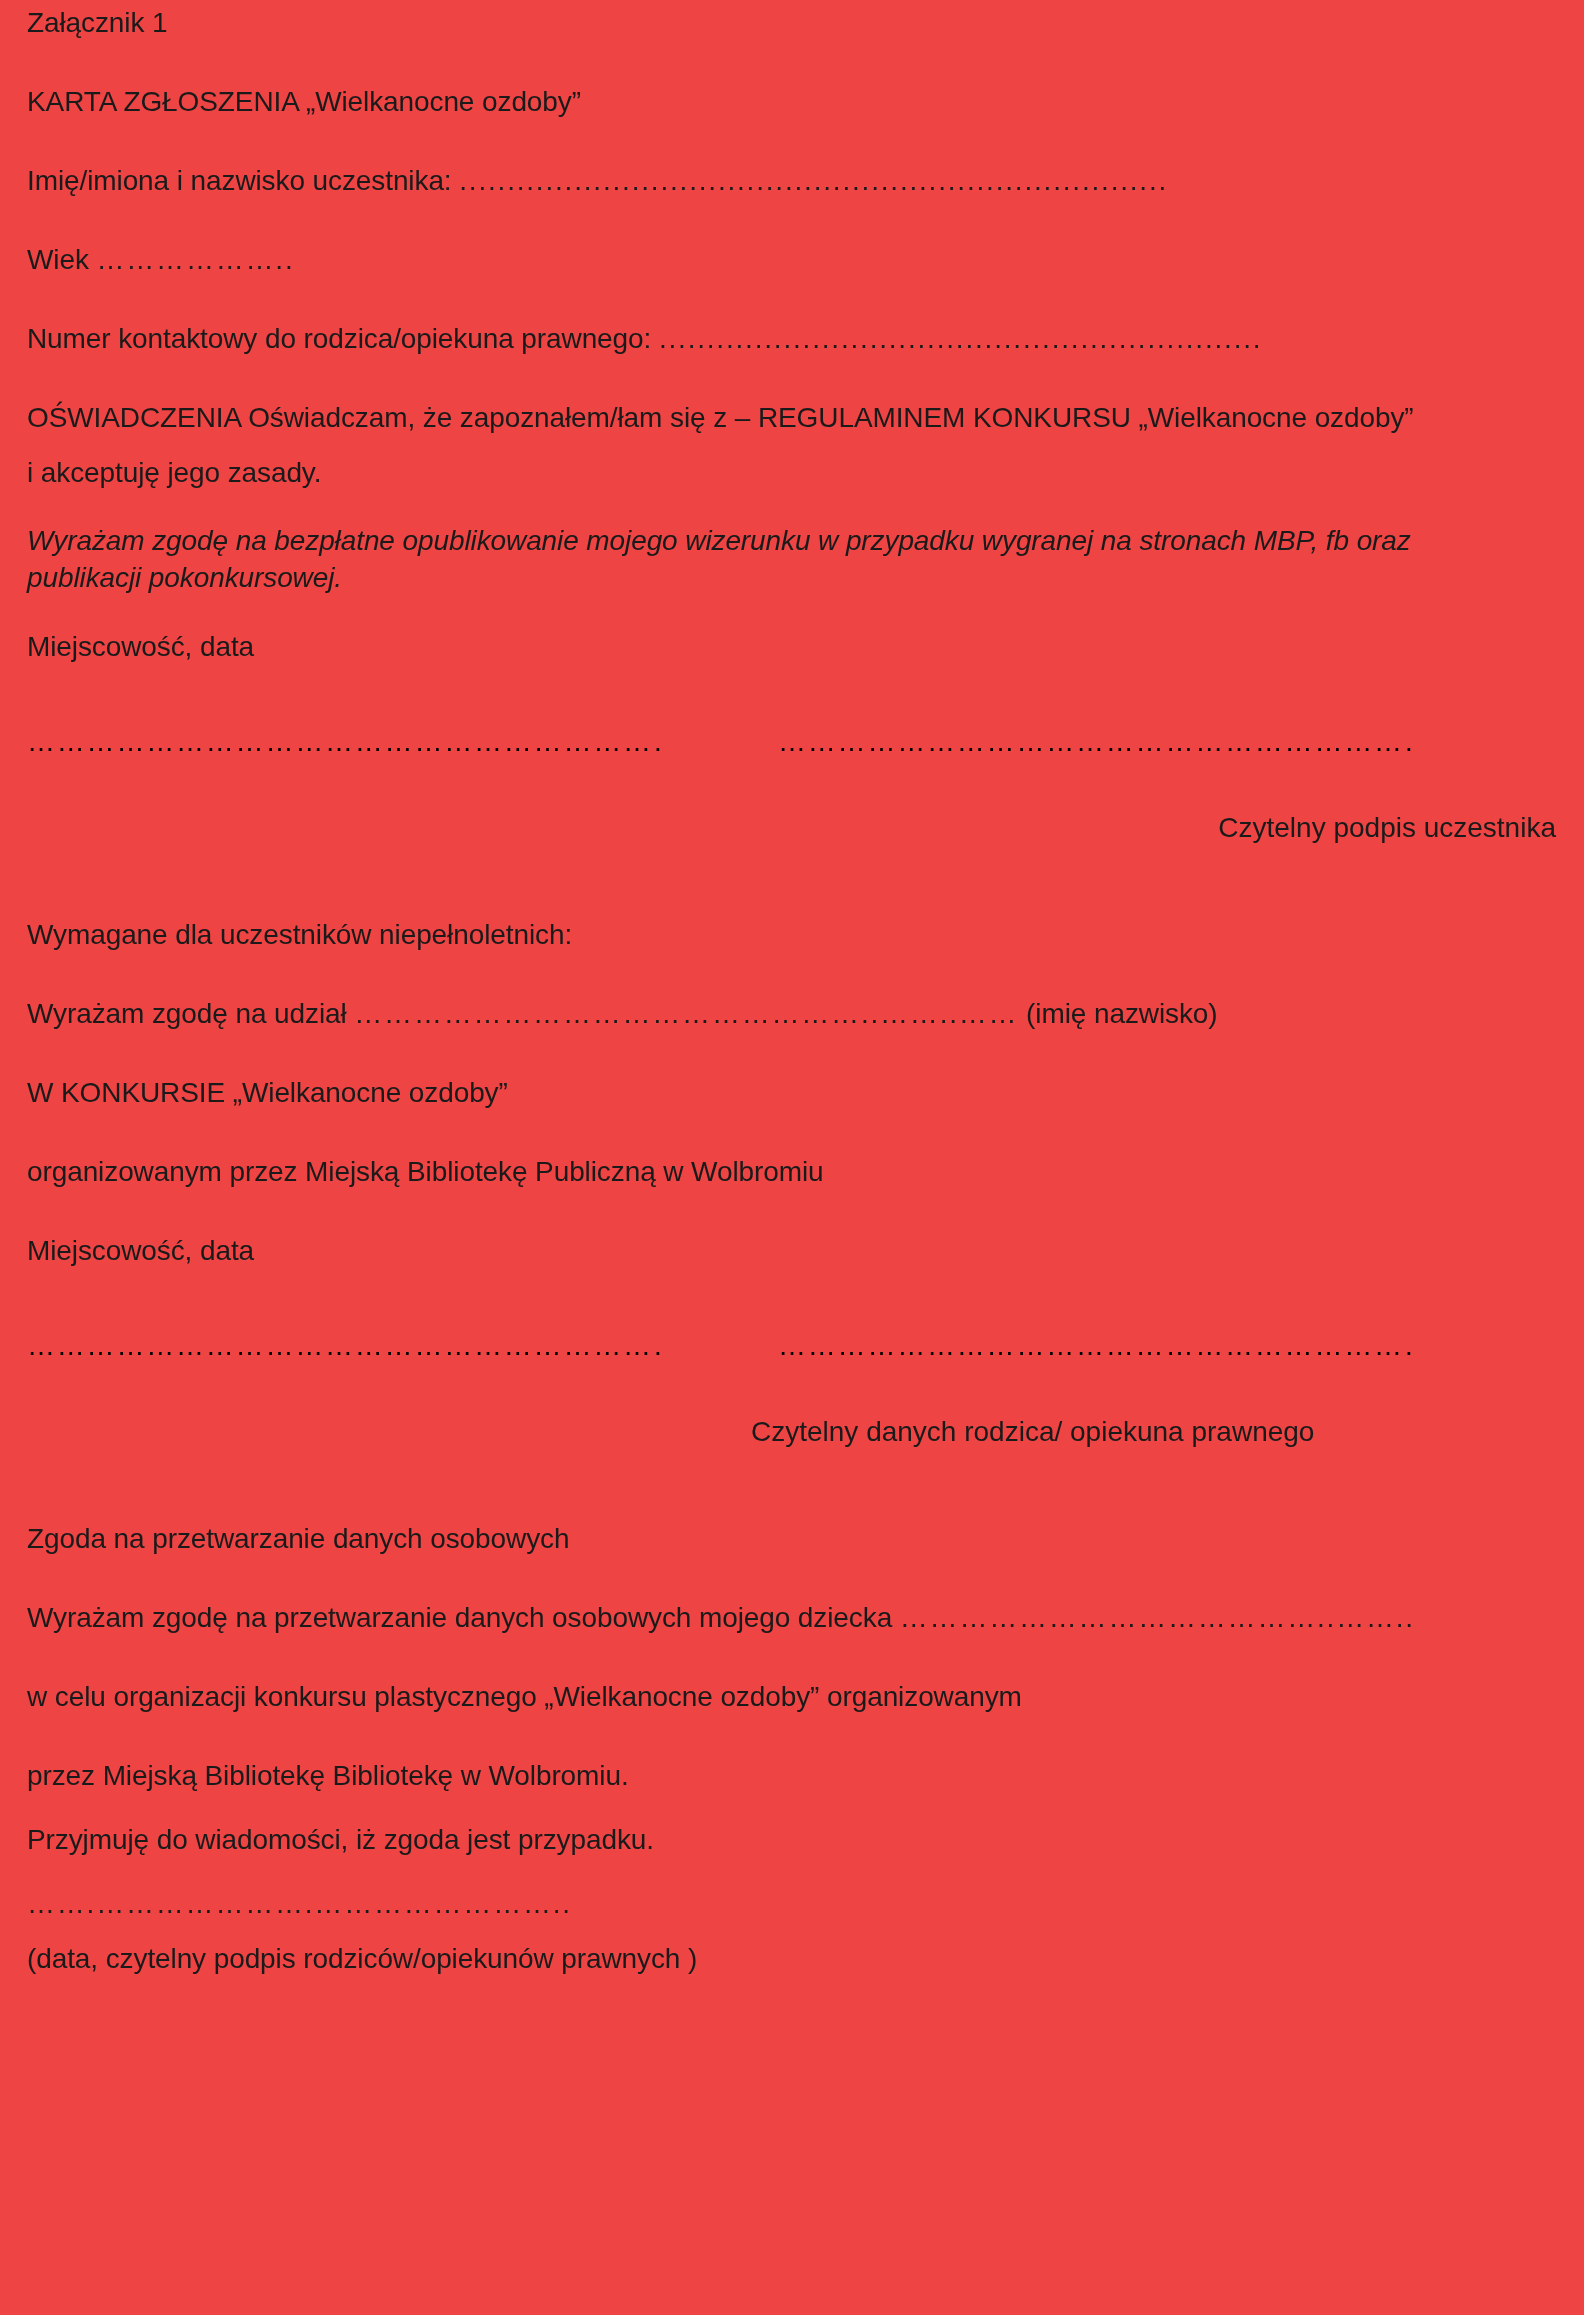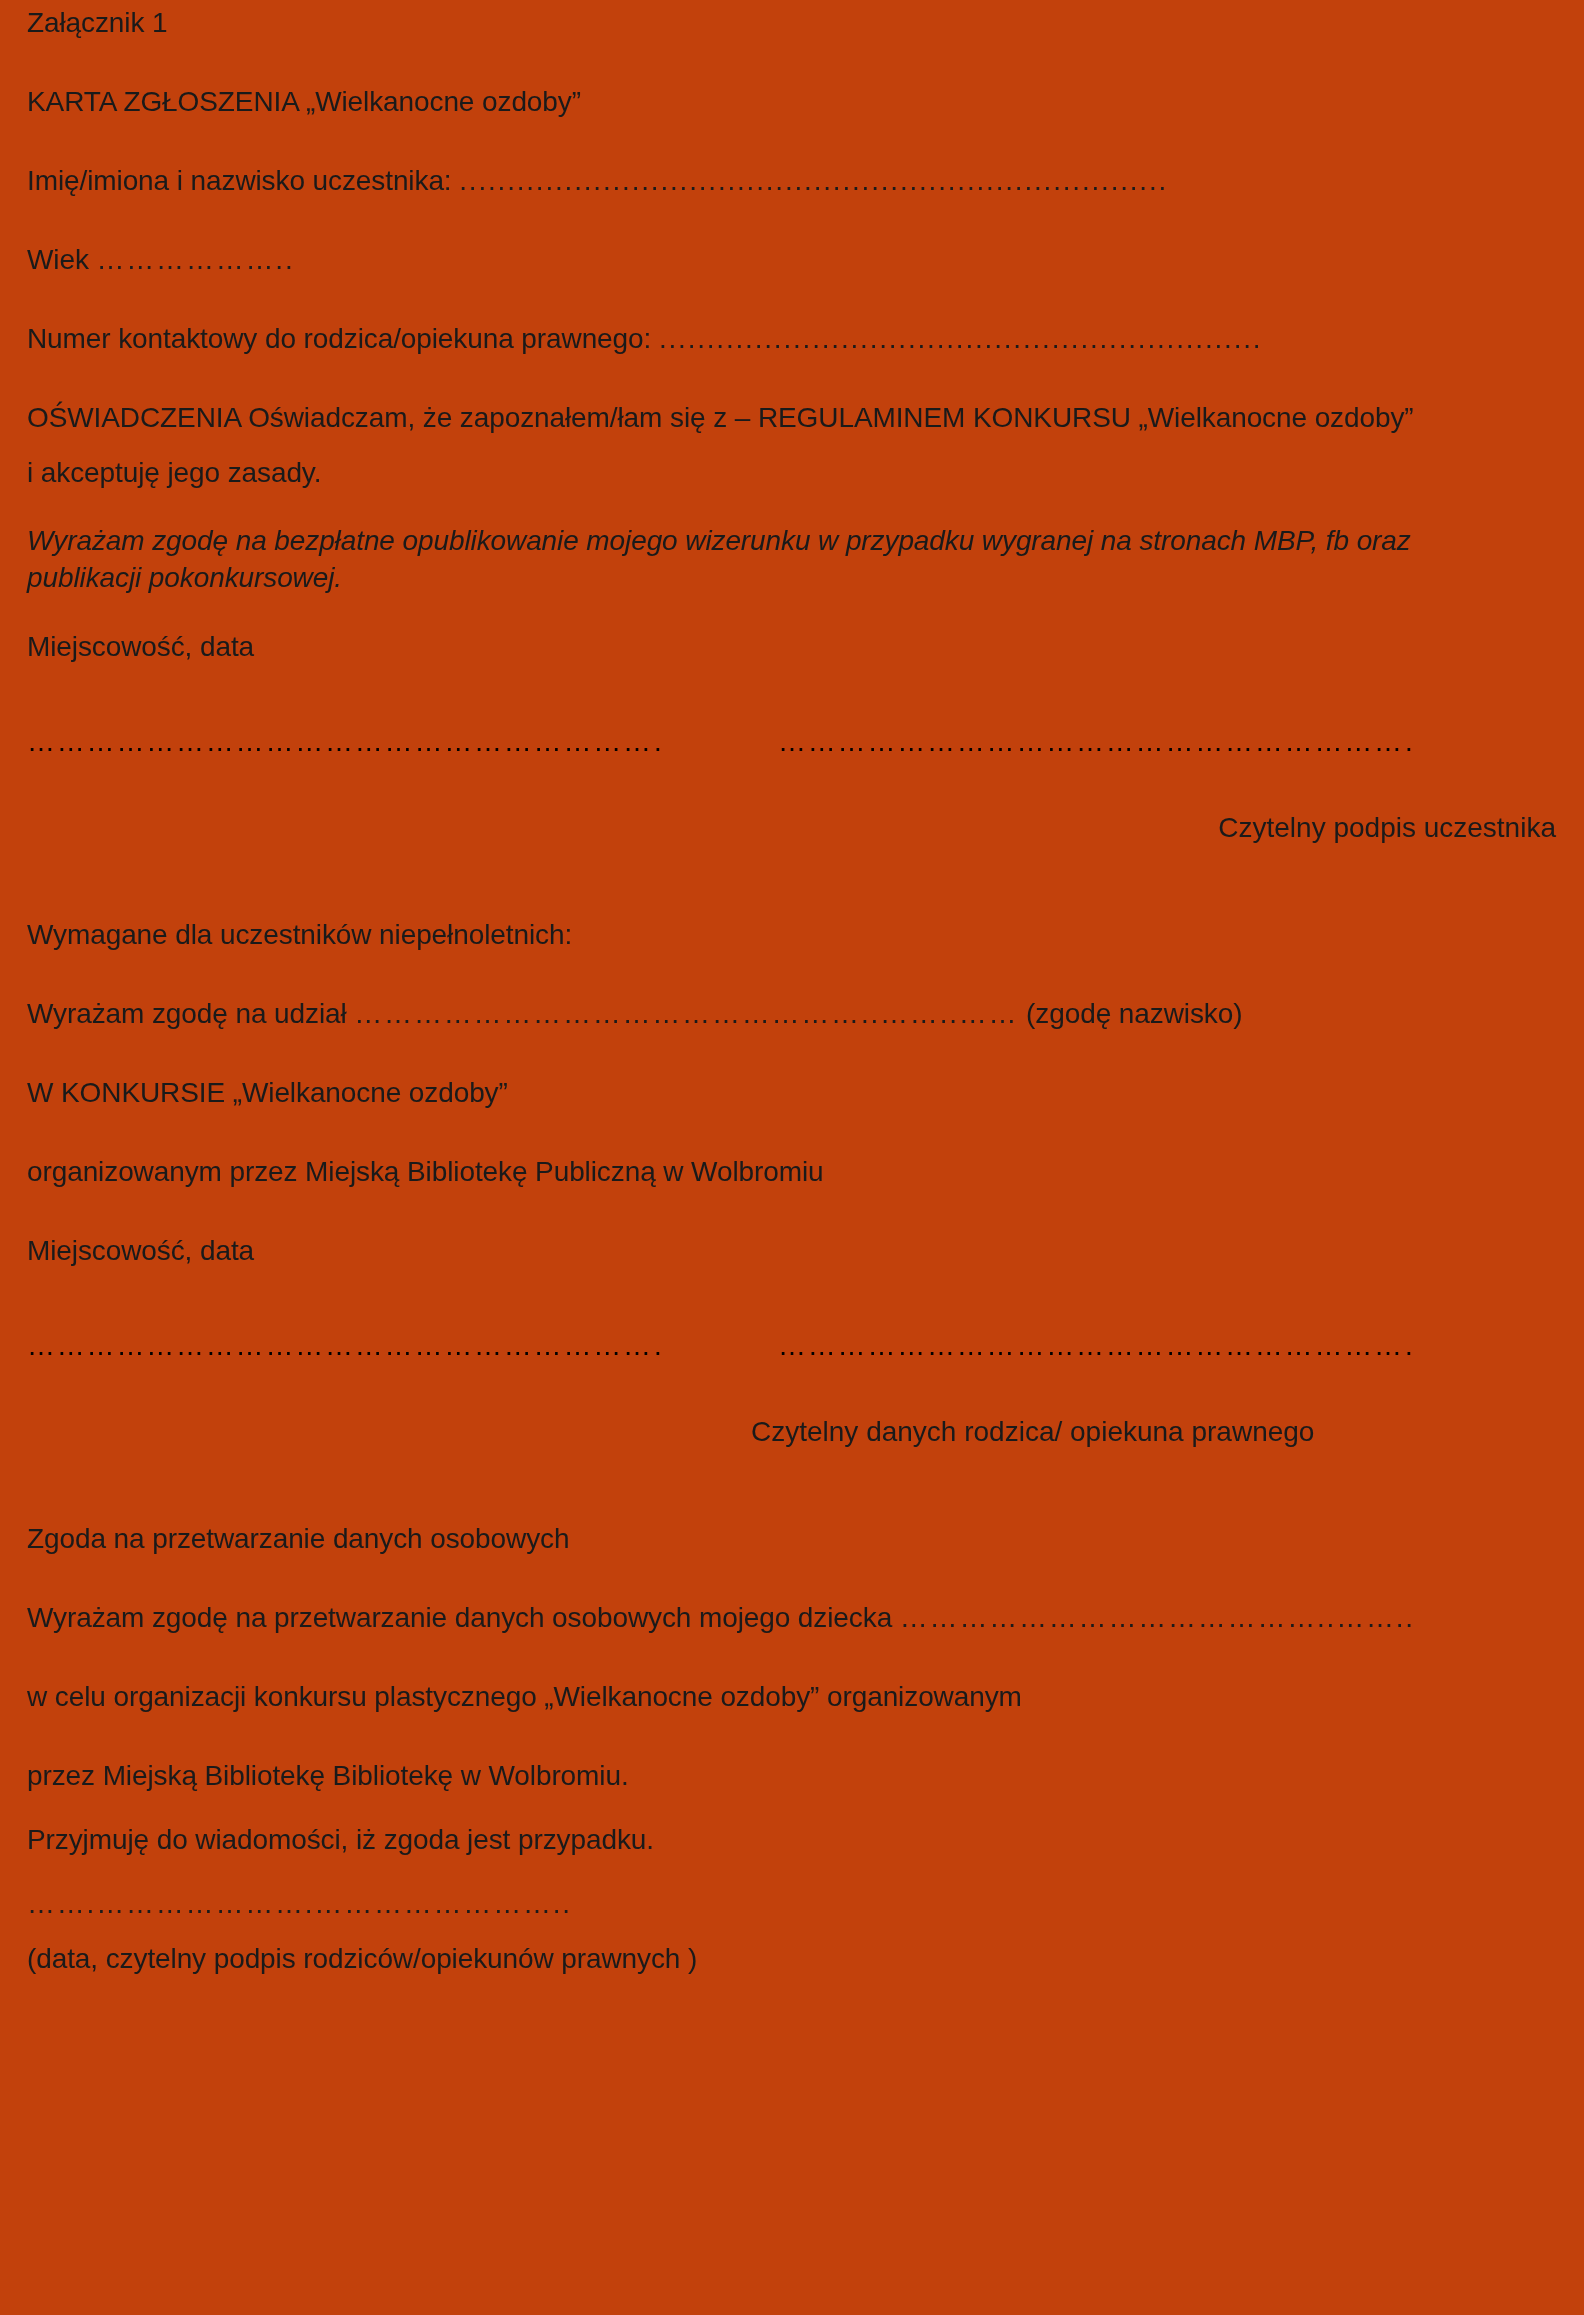--- a/index.html
+++ b/index.html
@@ -16,21 +16,21 @@
     color: #000000;
     -webkit-font-smoothing: antialiased;
   }
 
   .page {
     position: absolute;
     left: 0;
     top: 0;
     width: 1585px;
     height: 2316px;
-    background: #c2410c;
+    background: #ef4444;
     padding: 11px 0 0 0;
     box-sizing: border-box;
   }
 
   .content {
     position: absolute;
     left: 27px;
     top: 9px;
     width: 1529px;
   }
@@ -132,21 +132,21 @@
       <span class="right-line">……………………………………………………………….</span>
     </div>
     <div class="gap-m"></div>
 
     <p class="sig-caption indent-a">Czytelny podpis uczestnika</p>
     <div class="gap-xl"></div>
 
     <p class="p">Wymagane dla uczestników niepełnoletnich:</p>
     <div class="gap-xl"></div>
 
-    <p class="p"><span>Wyrażam zgodę na udział </span><span class="inline-dots">……………………………………………..……..……</span><span> (zgodę nazwisko)</span></p>
+    <p class="p"><span>Wyrażam zgodę na udział </span><span class="inline-dots">……………………………………………..……..……</span><span> (imię nazwisko)</span></p>
     <div class="gap-xl"></div>
 
     <p class="p bold">W KONKURSIE „Wielkanocne ozdoby”</p>
     <div class="gap-xl"></div>
 
     <p class="p">organizowanym przez Miejską Bibliotekę Publiczną w Wolbromiu</p>
     <div class="gap-xl"></div>
 
     <p class="p">Miejscowość, data</p>
     <div class="gap-xxl"></div>

